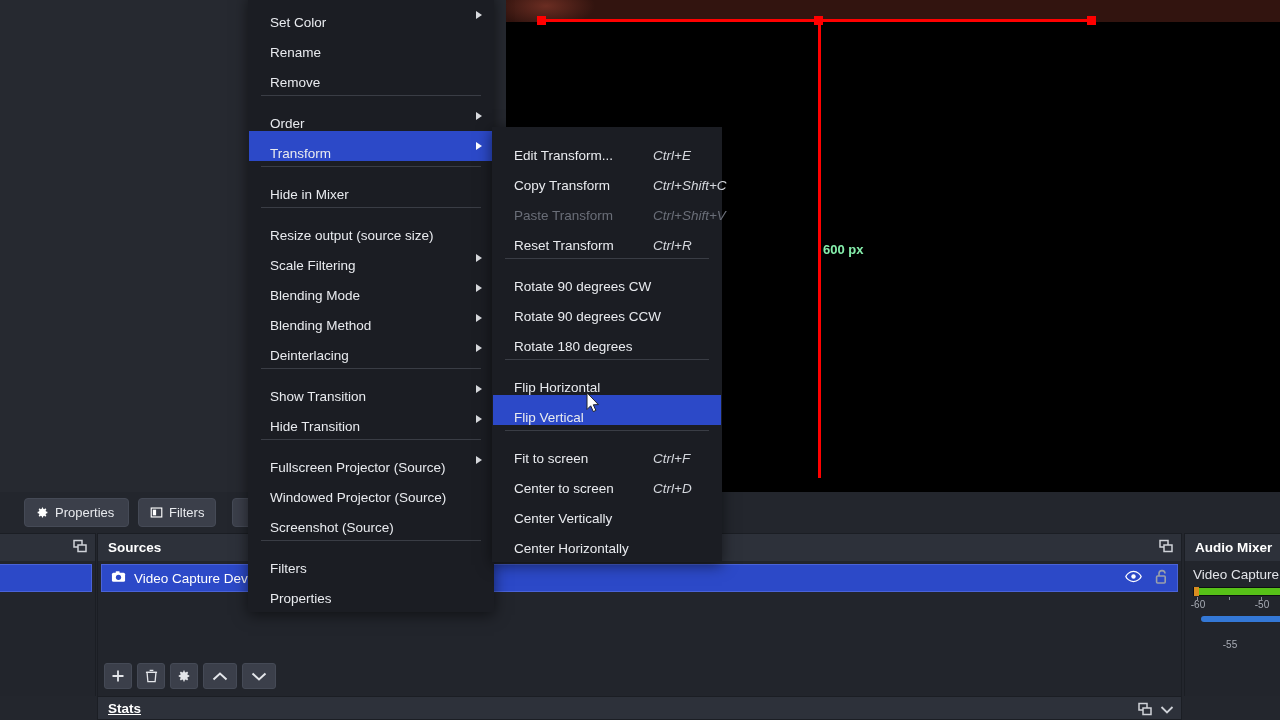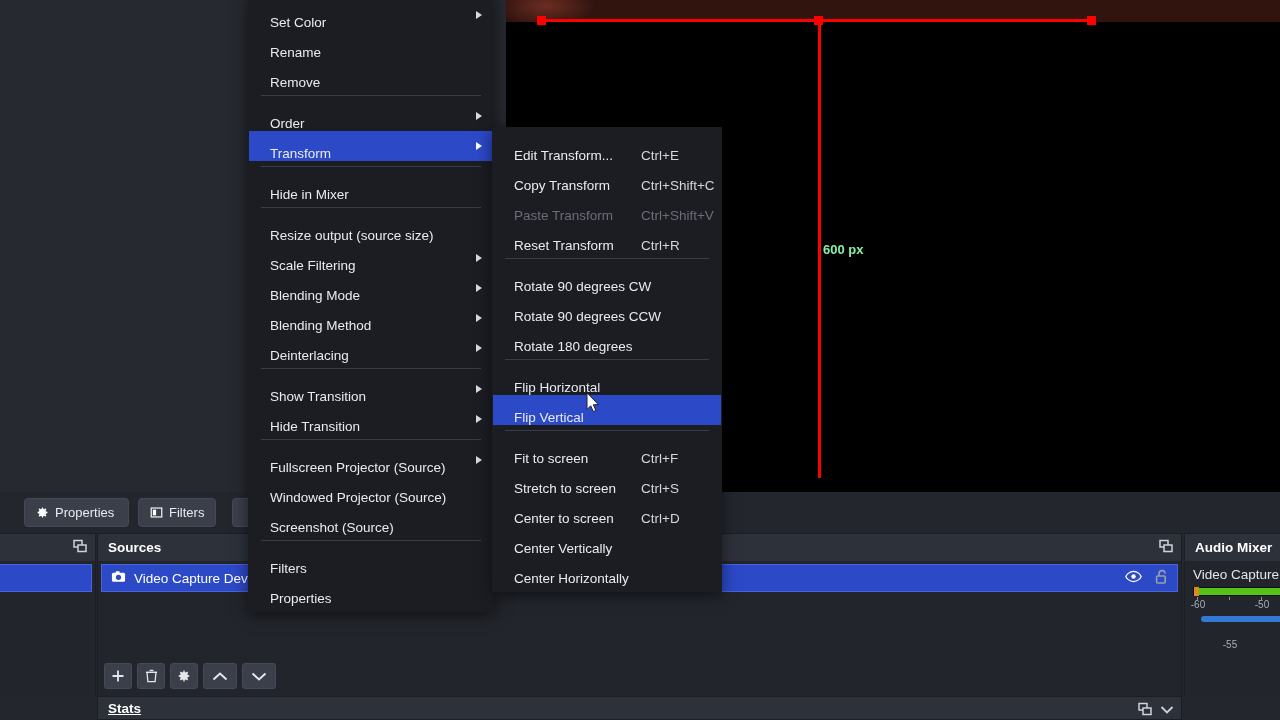--- a/index.html
+++ b/index.html
@@ -166,21 +166,21 @@
     position: absolute; right: 11px; top: 50%; transform: translateY(-50%);
     width: 0; height: 0;
     border-left: 6px solid #d8dade;
     border-top: 4.5px solid transparent;
     border-bottom: 4.5px solid transparent;
   }
   .menu-item.hl .arrow { border-left-color: #ffffff; }
 
   #menu-source { left: 248px; top: -6px; width: 246px; }
   #menu-transform { left: 492px; top: 127px; width: 230px; }
-  #menu-transform .shortcut { left: 148px; }
+  #menu-transform .shortcut { left: 160px; font-style: italic; }
 
   .cursor {
     position: absolute; left: 586px; top: 392px;
     width: 14px; height: 21px; pointer-events: none;
   }
 </style>
 </head>
 <body>
 
 <div id="root">
@@ -464,24 +464,20 @@
       </div>
       <div class="menu-item hl">
         <span>Flip Vertical</span>
       </div>
       <div class="menu-sep"></div>
       <div class="menu-item">
         <span>Fit to screen</span>
         <span class="shortcut">Ctrl+F</span>
       </div>
       <div class="menu-item">
-        <span>Stretch to screen</span>
-        <span class="shortcut">Ctrl+S</span>
-      </div>
-      <div class="menu-item">
         <span>Center to screen</span>
         <span class="shortcut">Ctrl+D</span>
       </div>
       <div class="menu-item">
         <span>Center Vertically</span>
       </div>
       <div class="menu-item">
         <span>Center Horizontally</span>
       </div>
     </div>

